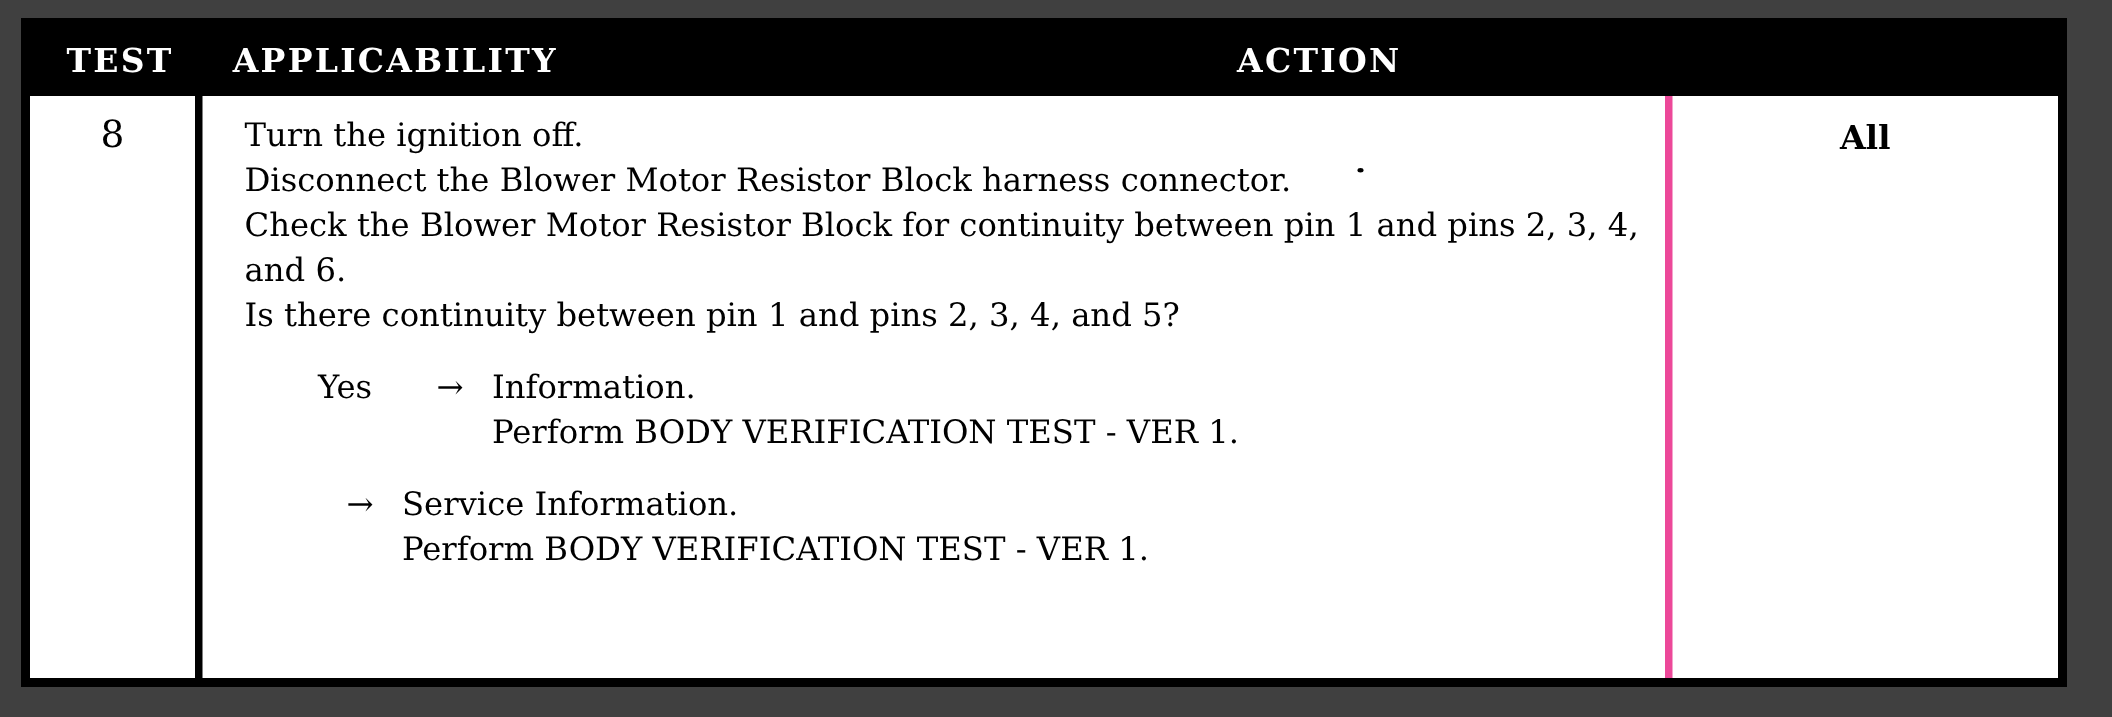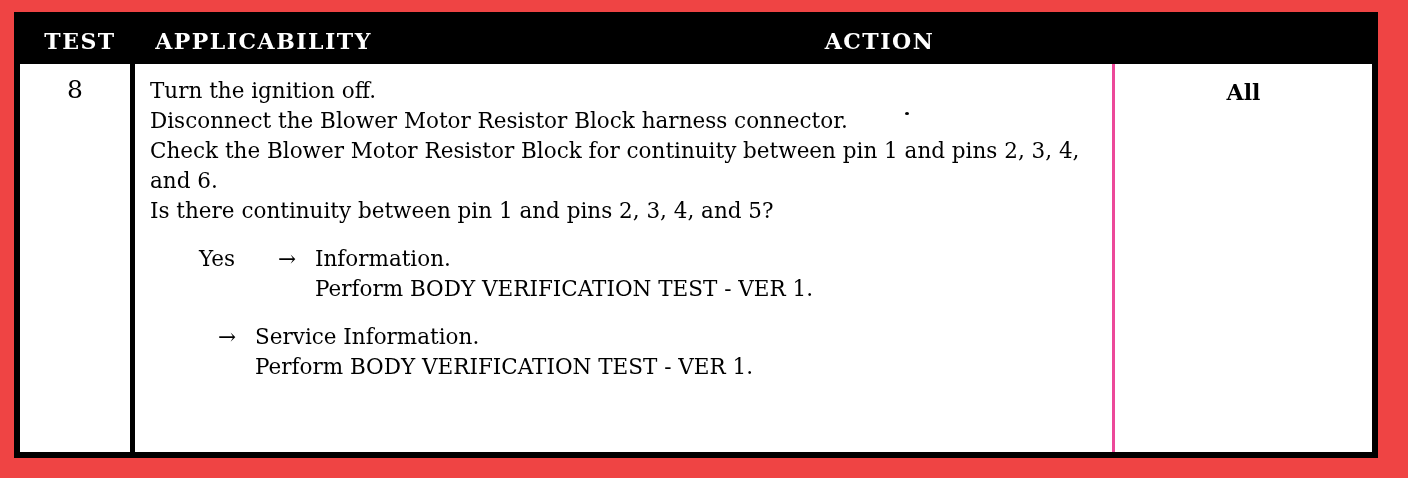--- a/index.html
+++ b/index.html
@@ -6,21 +6,21 @@
     margin: 0;
     padding: 0;
     background: #ffffff;
     font-family: "DejaVu Serif", "Liberation Serif", serif;
     color: #000000;
   }
   .page {
     position: relative;
     width: 1408px;
     height: 478px;
-    background: #ef4444;
+    background: #404040;
     overflow: hidden;
   }
   .diag-table {
     position: absolute;
     left: 14px;
     top: 12px;
     width: 1364px;
     height: 446px;
     box-sizing: border-box;
     border: 6px solid #000000;
@@ -52,23 +52,23 @@
     flex: 0 0 115px;
     border-right: 5px solid #000000;
     box-sizing: border-box;
     text-align: center;
     padding-top: 11px;
     font-size: 25px;
   }
   .cell-action {
     width: 980px;
     flex: 0 0 980px;
-    border-right: 3px solid #ec4899;
+    border-right: 5px solid #ec4899;
     box-sizing: border-box;
-    padding: 12px 10px 0 15px;
+    padding: 12px 10px 0 28px;
     font-size: 21.5px;
     line-height: 30px;
   }
   .cell-applicability {
     flex: 1;
     text-align: center;
     padding-top: 15px;
     font-size: 22px;
     font-weight: bold;
   }

